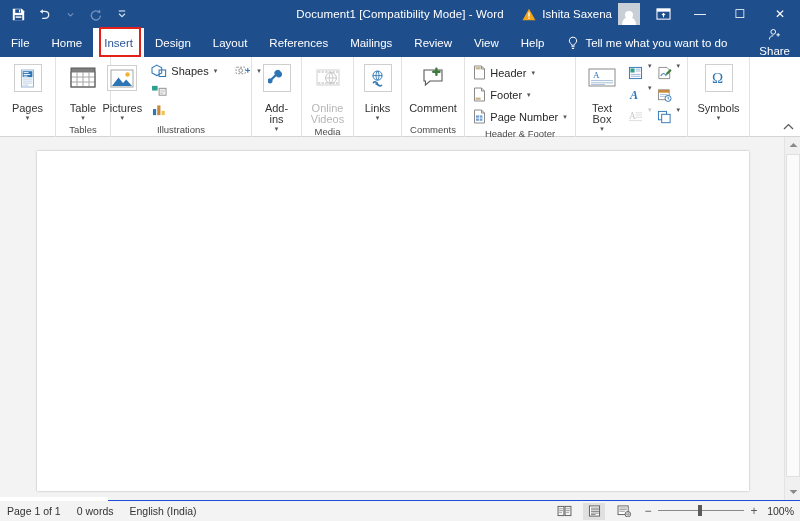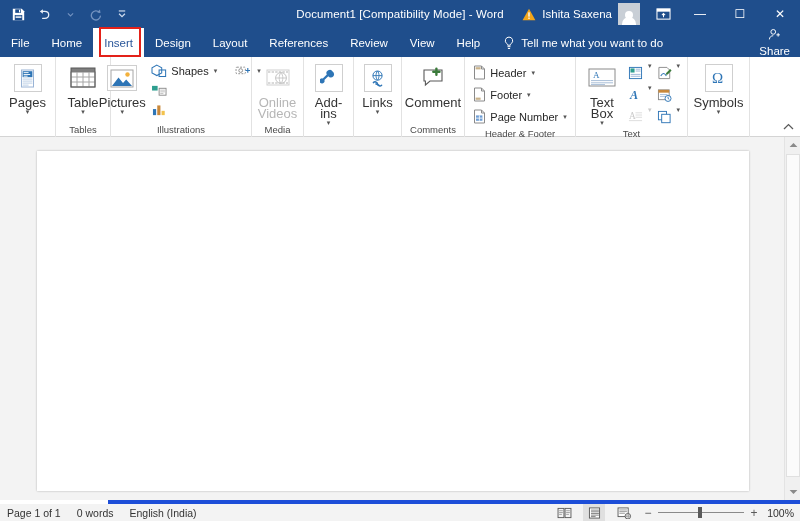--- a/index.html
+++ b/index.html
@@ -119,22 +119,22 @@
   
   .bigbtn {
     width: 46px; display: flex; flex-direction: column;
     align-items: center; padding-top: 3px; cursor: default;
   }
   .bigbtn .ico {
     width: 30px; height: 30px;
     display: flex; align-items: center; justify-content: center;
   }
   .bigbtn .lbl {
-    font-size: 13px; color: #333; text-align: center; line-height: 11px;
-    margin-top: 4px; white-space: pre-line;
+    font-size: 11px; color: #333; text-align: center; line-height: 11px;
+    margin-top: 10px; white-space: pre-line;
   }
   .bigbtn .caret { font-size: 7px; color: #555; line-height: 8px; }
   .bigbtn.disabled .lbl { color: #b6b6b6; }
 
   .iconframe {
     width: 28px; height: 28px; border: 1px solid #cfcfcf; background: #fff;
     display: flex; align-items: center; justify-content: center;
   }
 
   
@@ -183,21 +183,21 @@
   .vs-up { top: 0; }
   .vs-dn { bottom: 0; }
   .vs-thumb {
     position: absolute; left: 1px; top: 17px; width: 14px; height: 323px;
     background: #fbfbfb; border: 1px solid #e0e0e0;
   }
 
   
   .statusbar {
     position: absolute; left: 0; bottom: 0; width: 800px; height: 21px;
-    background: #f3f3f3; border-top: 4px solid #1d4ed8;
+    background: #f3f3f3; border-top: 1px solid #1d4ed8;
     display: flex; align-items: center;
     font-size: 10.5px; color: #333;
   }
   .sb-left { display: flex; align-items: center; gap: 16px; padding-left: 7px; }
   .sb-right {
     position: absolute; right: 6px; display: flex; align-items: center; gap: 8px;
   }
   .viewbtn {
     width: 22px; height: 17px; display:flex; align-items:center; justify-content:center;
     color: #5a5a5a;
@@ -295,20 +295,21 @@
     </div>
   </div>
 
   <div class="tabstrip">
     <div class="tab">File</div>
     <div class="tab">Home</div>
     <div class="tab active">Insert</div>
     <div class="tab">Design</div>
     <div class="tab">Layout</div>
     <div class="tab">References</div>
+    <div class="tab">Mailings</div>
     <div class="tab">Review</div>
     <div class="tab">View</div>
     <div class="tab">Help</div>
 
     <div class="tellme">
       <span class="bulb">
         <svg width="12" height="14" viewBox="0 0 12 14">
           <path d="M6 1.1a3.6 3.6 0 0 0-2.2 6.5c.5.4.8 1 .8 1.6h2.8c0-.6.3-1.2.8-1.6A3.6 3.6 0 0 0 6 1.1z" fill="none" stroke="#ffffff" stroke-width="1"></path>
           <rect x="4.5" y="10.2" width="3" height="1" fill="#ffffff"></rect>
           <rect x="4.9" y="12" width="2.2" height="1" fill="#ffffff"></rect>
@@ -434,20 +435,38 @@
                 <rect x="6.6" y="2.6" width="3.4" height="10.4" fill="#c9883a"></rect>
                 <rect x="11.2" y="8.4" width="3.4" height="4.6" fill="#f3c24c"></rect>
               </svg>
             </span>
           </div>
         </div>
       </div>
       <div class="group-label">Illustrations</div>
     </div>
 
+    <div class="group" style="width:50px;">
+      <div class="group-body">
+        <div class="bigbtn">
+          <span class="ico">
+            <span class="iconframe">
+              <svg width="18" height="18" viewBox="0 0 18 18">
+                <path d="M12.6 2.6a3.2 3.2 0 1 1-4.3 4.6L4.4 11a2.6 2.6 0 1 1-1.6-1.5l4-3.9a3.2 3.2 0 0 1 5.8-3z" fill="#2e75b6"></path>
+              </svg>
+            </span>
+          </span>
+          <span class="lbl">Add-
+ins</span>
+          <span class="caret">▾</span>
+        </div>
+      </div>
+      <div class="group-label"></div>
+    </div>
+
     <div class="group" style="width:52px;">
       <div class="group-body">
         <div class="bigbtn disabled">
           <span class="ico">
             <svg width="26" height="22" viewBox="0 0 26 22">
               <rect x="2" y="3" width="22" height="15" fill="none" stroke="#cfcfcf" stroke-width="1"></rect>
               <g fill="#d9d9d9">
                 <rect x="3" y="4" width="2.4" height="2"></rect>
                   <rect x="6.6" y="4" width="2.4" height="2"></rect>
                 <rect x="10.2" y="4" width="2.4" height="2"></rect>
@@ -465,38 +484,20 @@
               <path d="M10.6 11h10.8M16 5.6c2.4 2.6 2.4 8.2 0 10.8M16 5.6c-2.4 2.6-2.4 8.2 0 10.8" fill="none" stroke="#c5c5c5" stroke-width=".9"></path>
             </svg>
           </span>
           <span class="lbl">Online
 Videos</span>
         </div>
       </div>
       <div class="group-label">Media</div>
     </div>
 
-    <div class="group" style="width:50px;">
-      <div class="group-body">
-        <div class="bigbtn">
-          <span class="ico">
-            <span class="iconframe">
-              <svg width="18" height="18" viewBox="0 0 18 18">
-                <path d="M12.6 2.6a3.2 3.2 0 1 1-4.3 4.6L4.4 11a2.6 2.6 0 1 1-1.6-1.5l4-3.9a3.2 3.2 0 0 1 5.8-3z" fill="#2e75b6"></path>
-              </svg>
-            </span>
-          </span>
-          <span class="lbl">Add-
-ins</span>
-          <span class="caret">▾</span>
-        </div>
-      </div>
-      <div class="group-label"></div>
-    </div>
-
     <div class="group" style="width:48px;">
       <div class="group-body">
         <div class="bigbtn">
           <span class="ico">
             <span class="iconframe">
               <svg width="19" height="19" viewBox="0 0 19 19">
                 <circle cx="9.5" cy="6.6" r="4.6" fill="none" stroke="#2e75b6" stroke-width="1"></circle>
                 <path d="M4.9 6.6h9.2M9.5 2c2 2.2 2 7 0 9.2M9.5 2c-2 2.2-2 7 0 9.2" fill="none" stroke="#2e75b6" stroke-width=".9"></path>
                 <path d="M5.4 13.6a2.3 2.3 0 0 1 3.2 0l.8.8M13.6 16.2a2.3 2.3 0 0 1-3.2 0l-.8-.8" fill="none" stroke="#2e75b6" stroke-width="1.5" stroke-linecap="round"></path>
                 <path d="M7.8 14.9l3.4 1.4" stroke="#2e75b6" stroke-width="1.4" stroke-linecap="round"></path>

